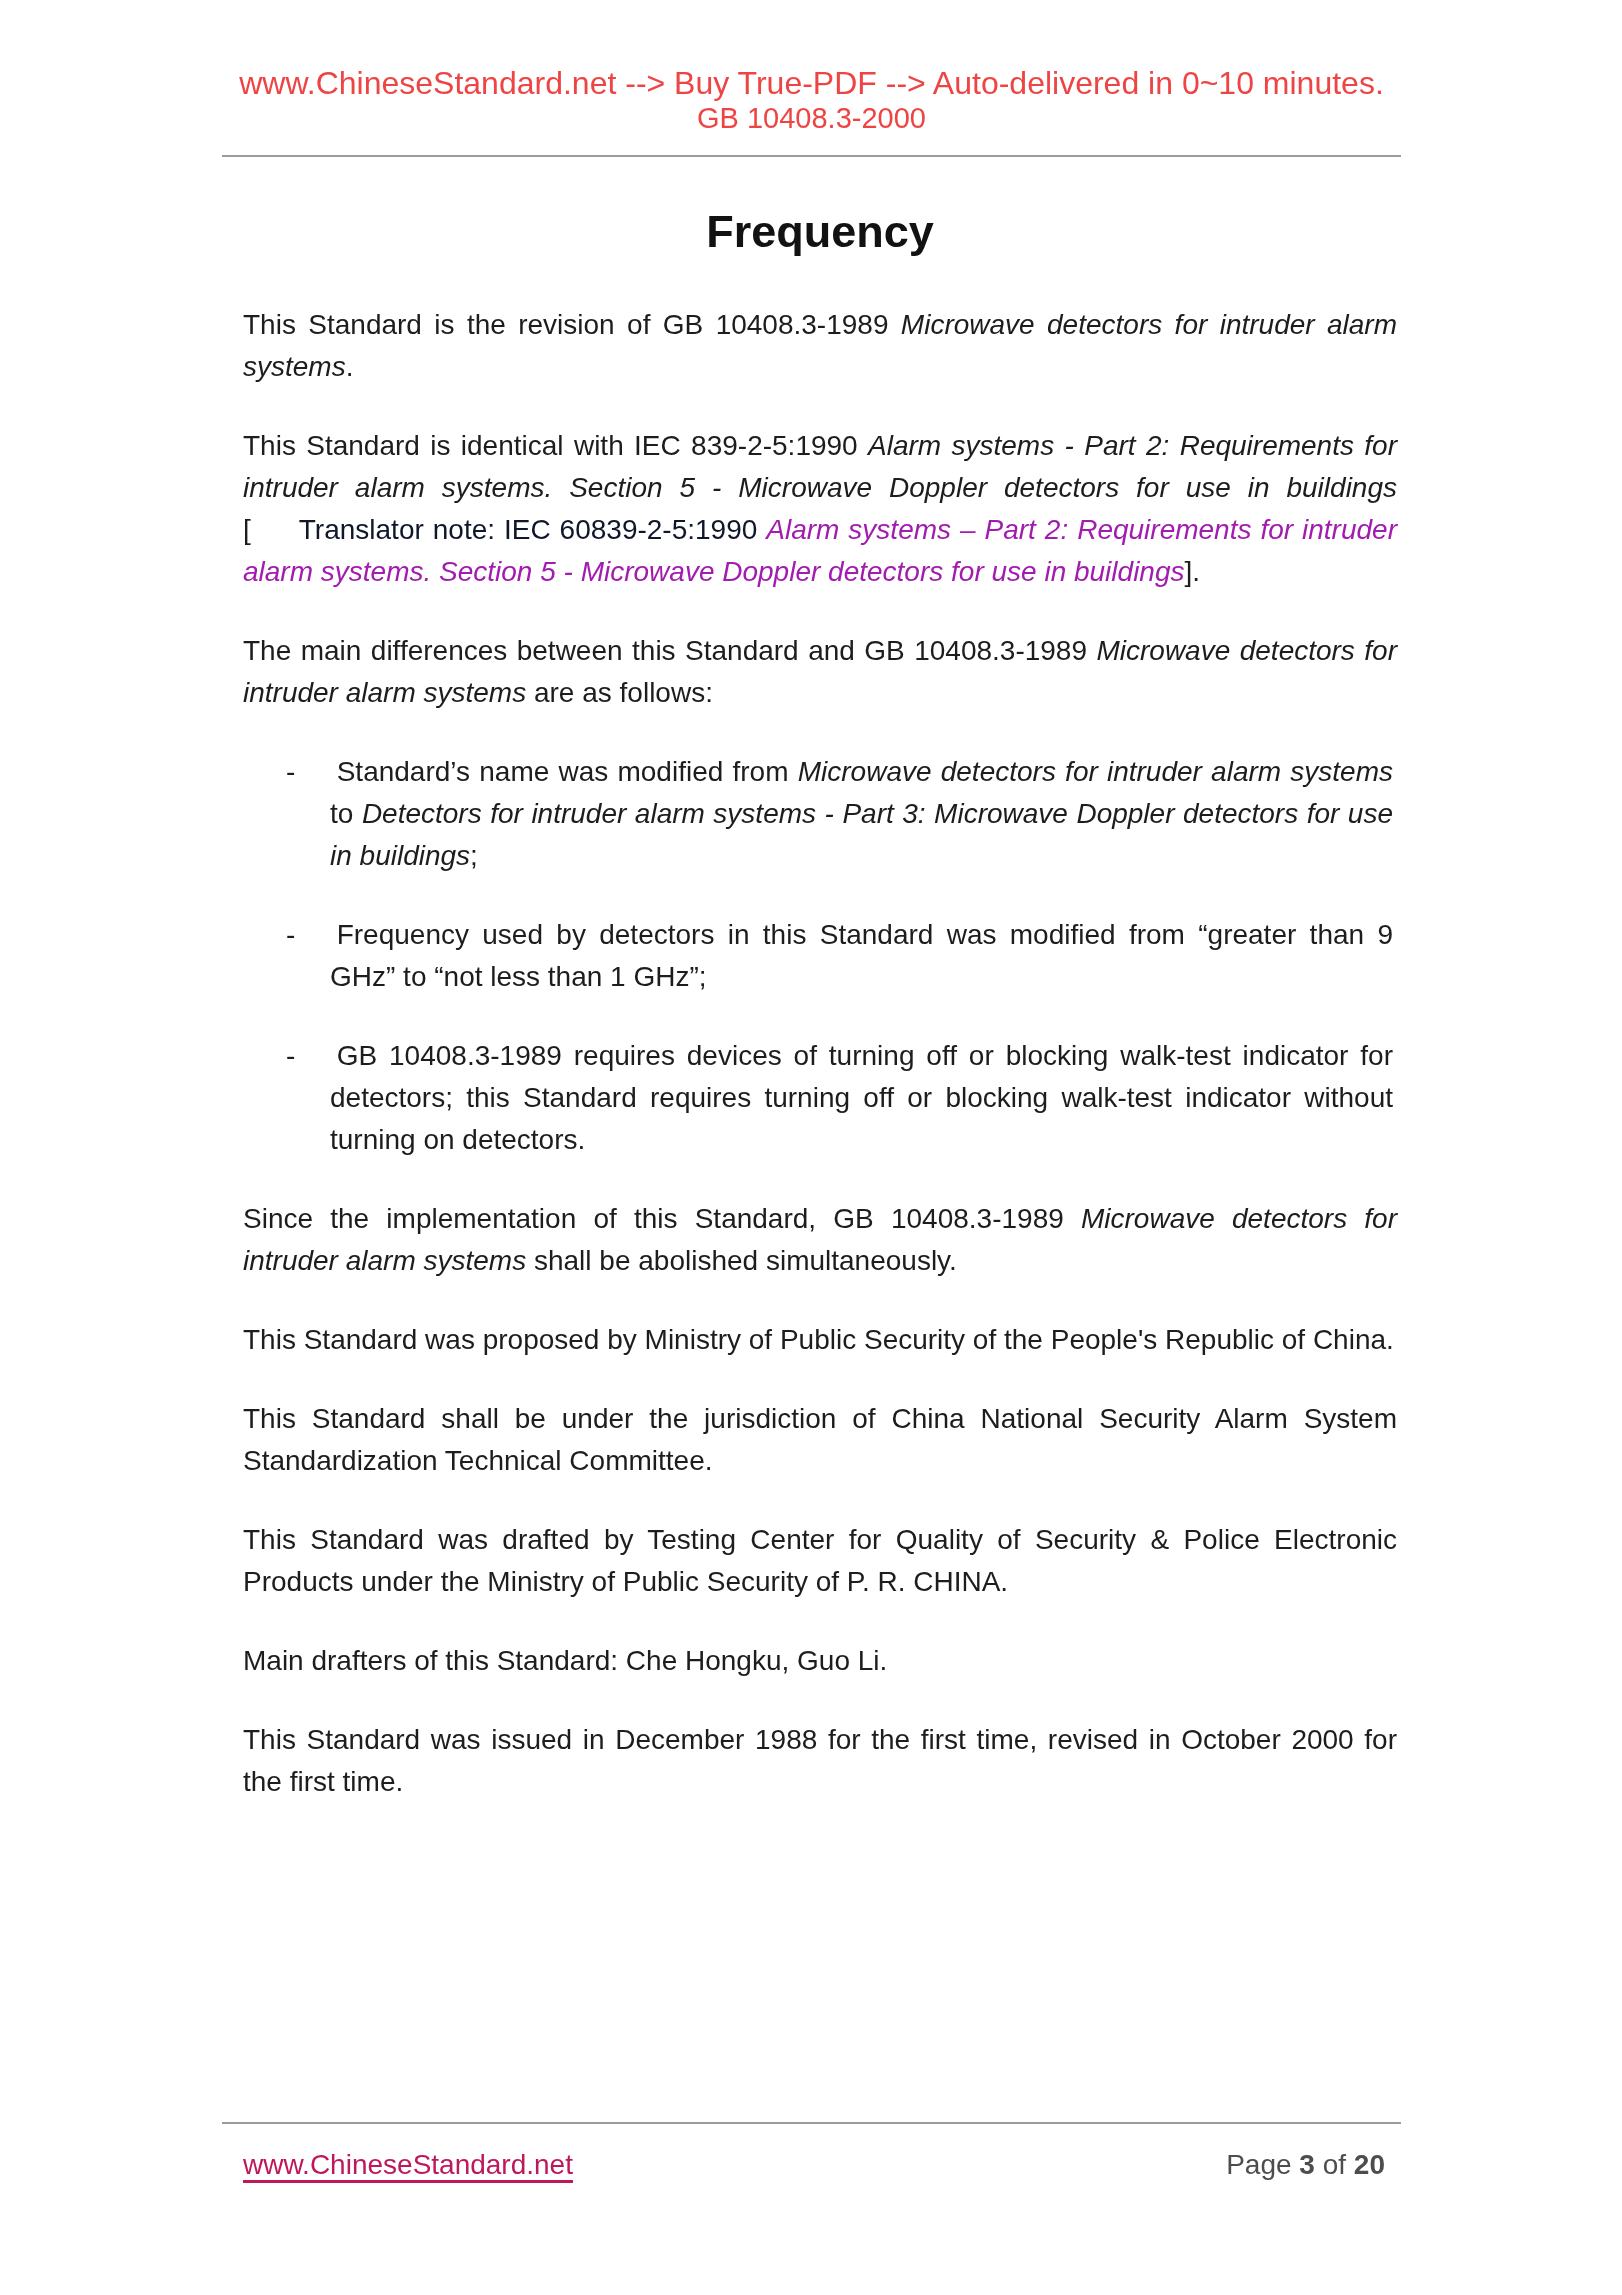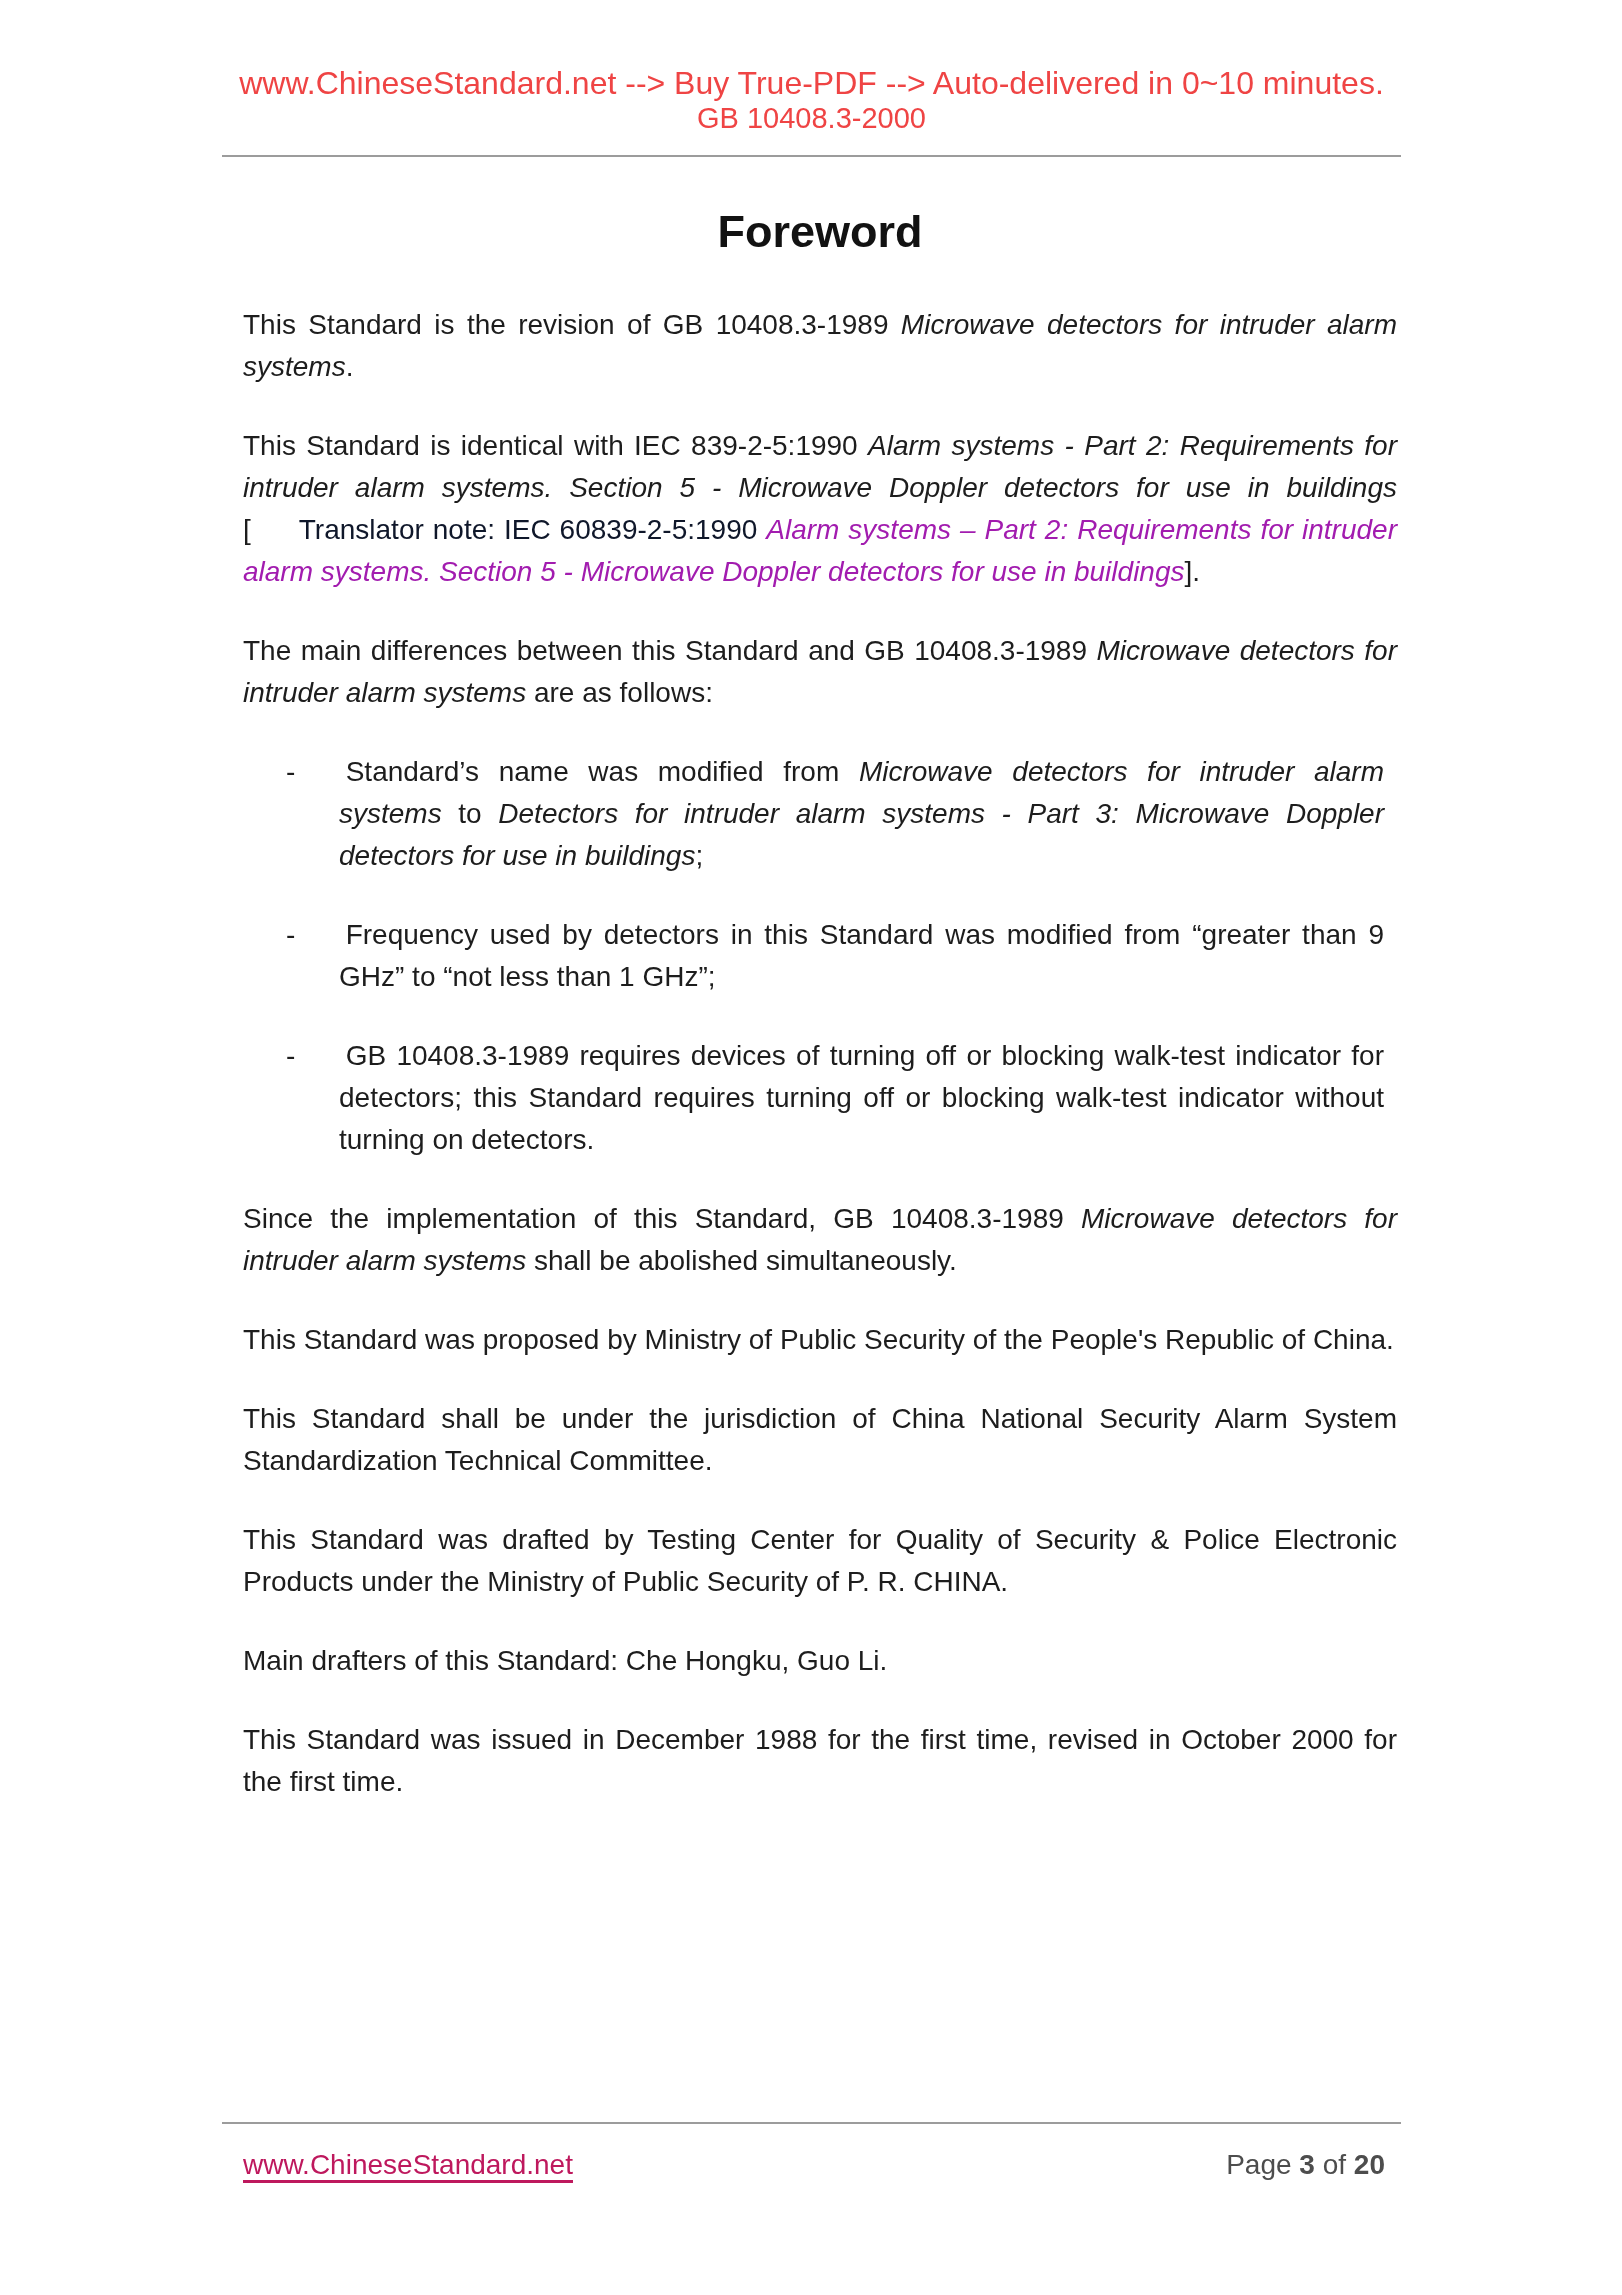--- a/index.html
+++ b/index.html
@@ -25,21 +25,21 @@
     text-align:center; color:#121212;
   }
   .para {
     margin:0 0 37px 0;
     font-size:28px; line-height:42px;
     color:#1d1d1d;
     text-align:justify;
     text-justify:inter-word;
   }
   .bullet { position:relative; padding-left:83px; margin:0 0 37px 0; }
-  .bullet .para { margin:13px; text-indent:6.7px; }
+  .bullet .para { margin:4px; text-indent:6.7px; }
   .dash {
     position:absolute; left:43px; top:0;
     font-size:28px; line-height:42px; color:#1d1d1d;
   }
 
   
   .run-n { }
   .run-i { font-style:italic; }
   .run-g { color:#0f172a;margin-left:48px; }
   .run-gi { color:#a21caf; font-style:italic; }
@@ -65,21 +65,21 @@
 
 <div class="page">
 
   <div class="header">
     <div class="header-line1">www.ChineseStandard.net --&gt; Buy True-PDF --&gt; Auto-delivered in 0~10 minutes.</div>
     <div class="header-line2">GB 10408.3-2000</div>
     <div class="header-rule"></div>
   </div>
 
   <div class="content">
-    <h1 class="doc-title">Foreword</h1>
+    <h1 class="doc-title">Frequency</h1>
 
     <p class="para"><span class="run-n">This Standard is the revision of GB 10408.3-1989 </span><span class="run-i">Microwave detectors for intruder alarm systems</span><span class="run-n">.</span></p>
     <p class="para"><span class="run-n">This Standard is identical with IEC 839-2-5:1990 </span><span class="run-i">Alarm systems - Part 2: Requirements for intruder alarm systems. Section 5 - Microwave Doppler detectors for use in buildings</span><span class="run-n"> [</span><span class="run-g">Translator note: IEC 60839-2-5:1990 </span><span class="run-gi">Alarm systems – Part 2: Requirements for intruder alarm systems. Section 5 - Microwave Doppler detectors for use in buildings</span><span class="run-n">].</span></p>
     <p class="para"><span class="run-n">The main differences between this Standard and GB 10408.3-1989 </span><span class="run-i">Microwave detectors for intruder alarm systems</span><span class="run-n"> are as follows:</span></p>
 
     <div class="bullet">
       <span class="dash">-</span>
       <p class="para"><span class="run-n">Standard’s name was modified from </span><span class="run-i">Microwave detectors for intruder alarm systems</span><span class="run-n"> to </span><span class="run-i">Detectors for intruder alarm systems - Part 3: Microwave Doppler detectors for use in buildings</span><span class="run-n">;</span></p>
     </div>
 

